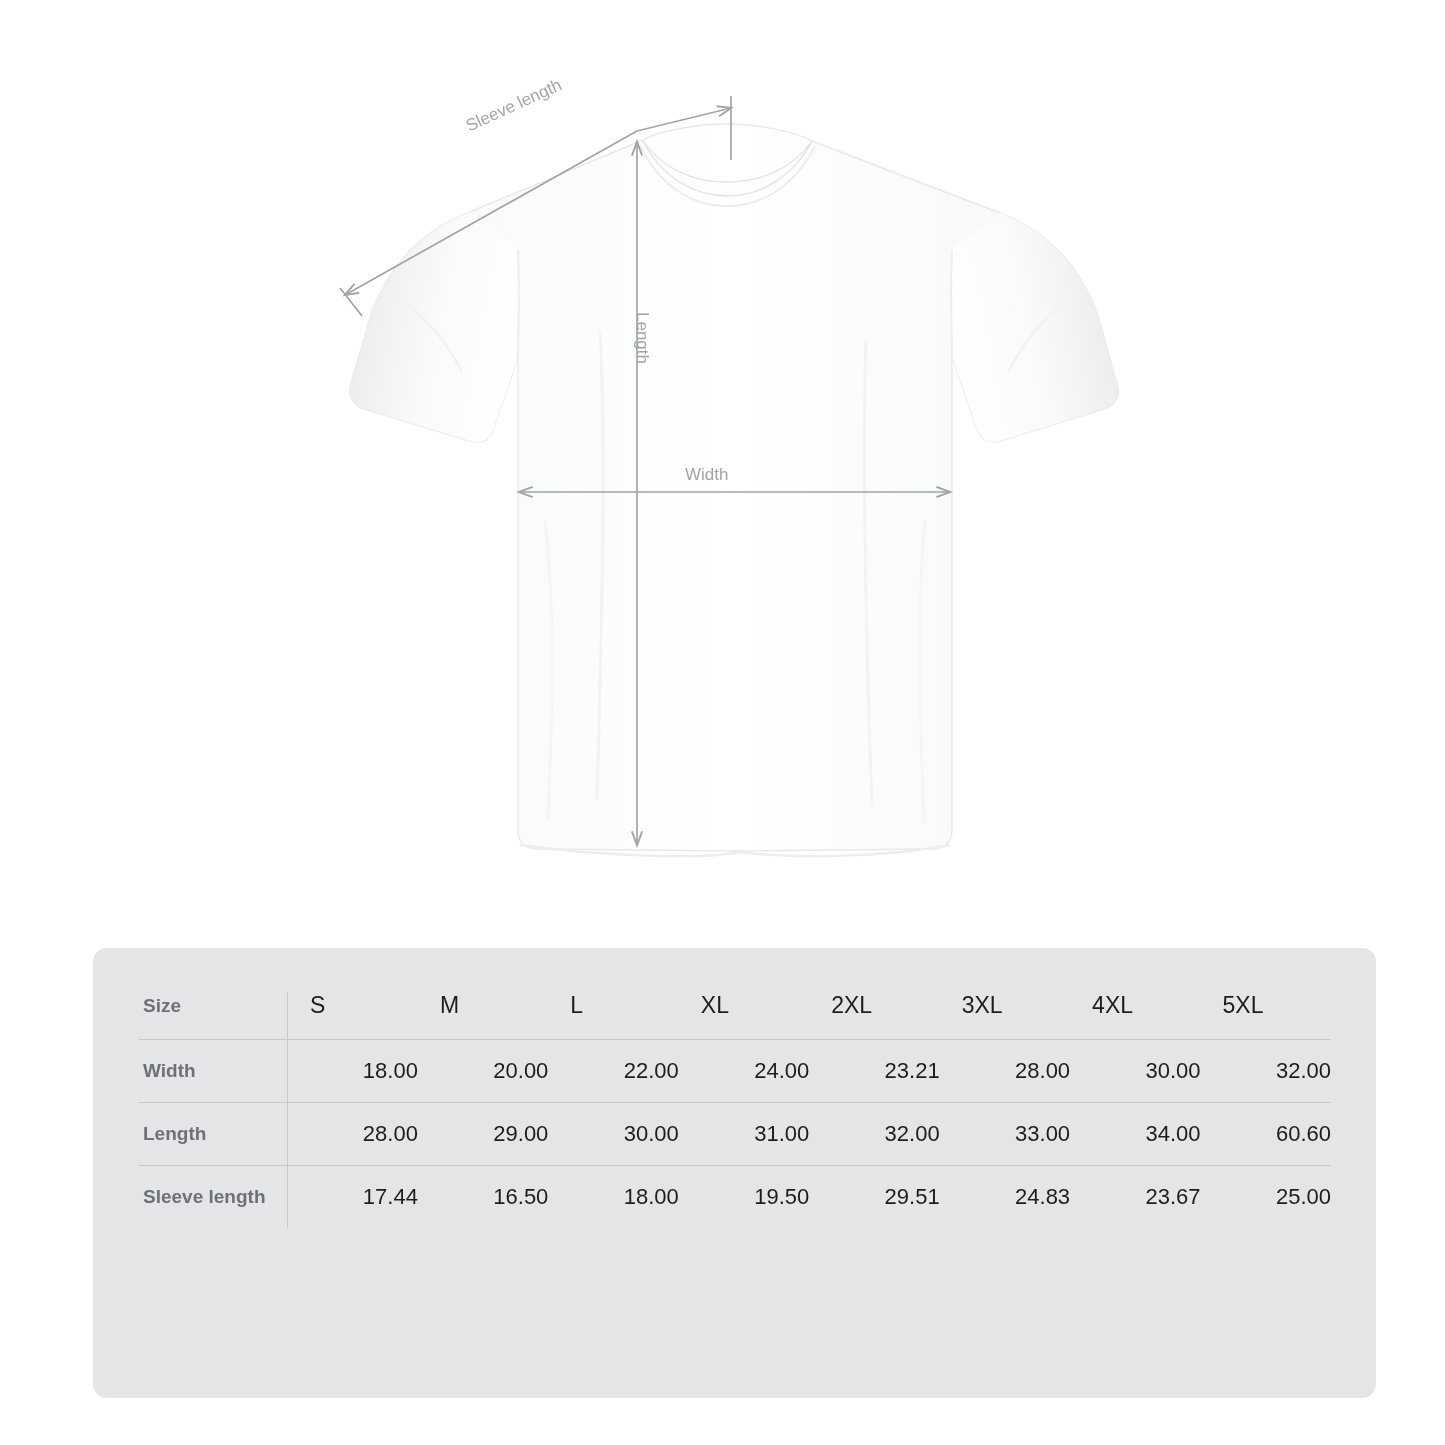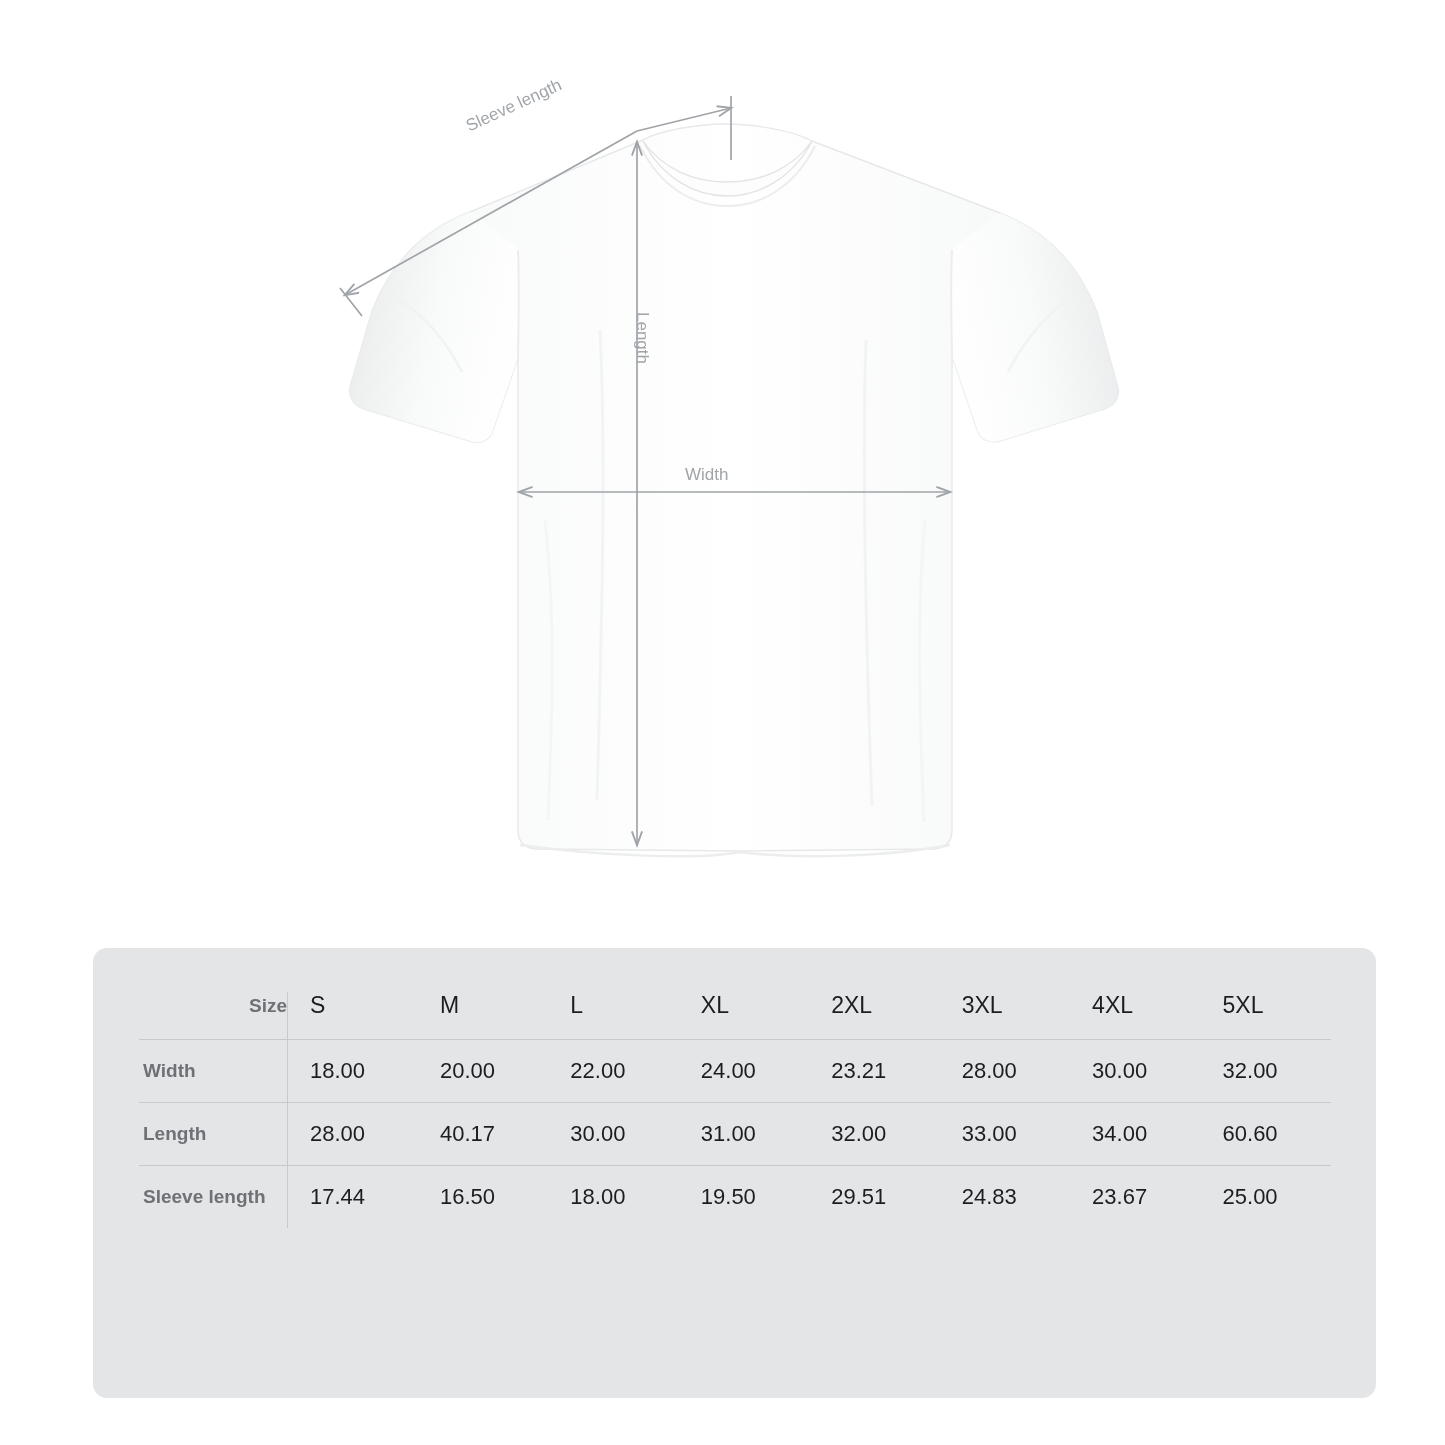--- a/index.html
+++ b/index.html
@@ -95,30 +95,30 @@
     padding: 18px 0 18px 4px;
     line-height: 1.28;
     border-right: 1px solid #c7c9cb;
   }
   thead th.rowhead {
     color: #6e7276;
     font-size: 19px;
     font-weight: bold;
     padding: 0 0 20px 4px;
     border-right: 1px solid #c7c9cb;
-    text-align: right;
   }
   thead th.sizehead {
     font-size: 23px;
     color: #1d1d1f;
     padding: 0 0 20px 22px;
   }
   tbody td {
     padding: 18px 0 18px 22px;
     font-size: 22px;
+    text-align: right;
   }
   tbody tr {
     border-top: 1px solid #c7c9cb;
   }
 </style>
 </head>
 <body>
 
 <div id="shirt-area">
 
@@ -251,21 +251,21 @@
         <td>22.00</td>
         <td>24.00</td>
         <td>23.21</td>
         <td>28.00</td>
         <td>30.00</td>
         <td>32.00</td>
       </tr>
       <tr>
         <th>Length</th>
         <td>28.00</td>
-        <td>40.17</td>
+        <td>29.00</td>
         <td>30.00</td>
         <td>31.00</td>
         <td>32.00</td>
         <td>33.00</td>
         <td>34.00</td>
         <td>60.60</td>
       </tr>
       <tr>
         <th>Sleeve length</th>
         <td>17.44</td>

